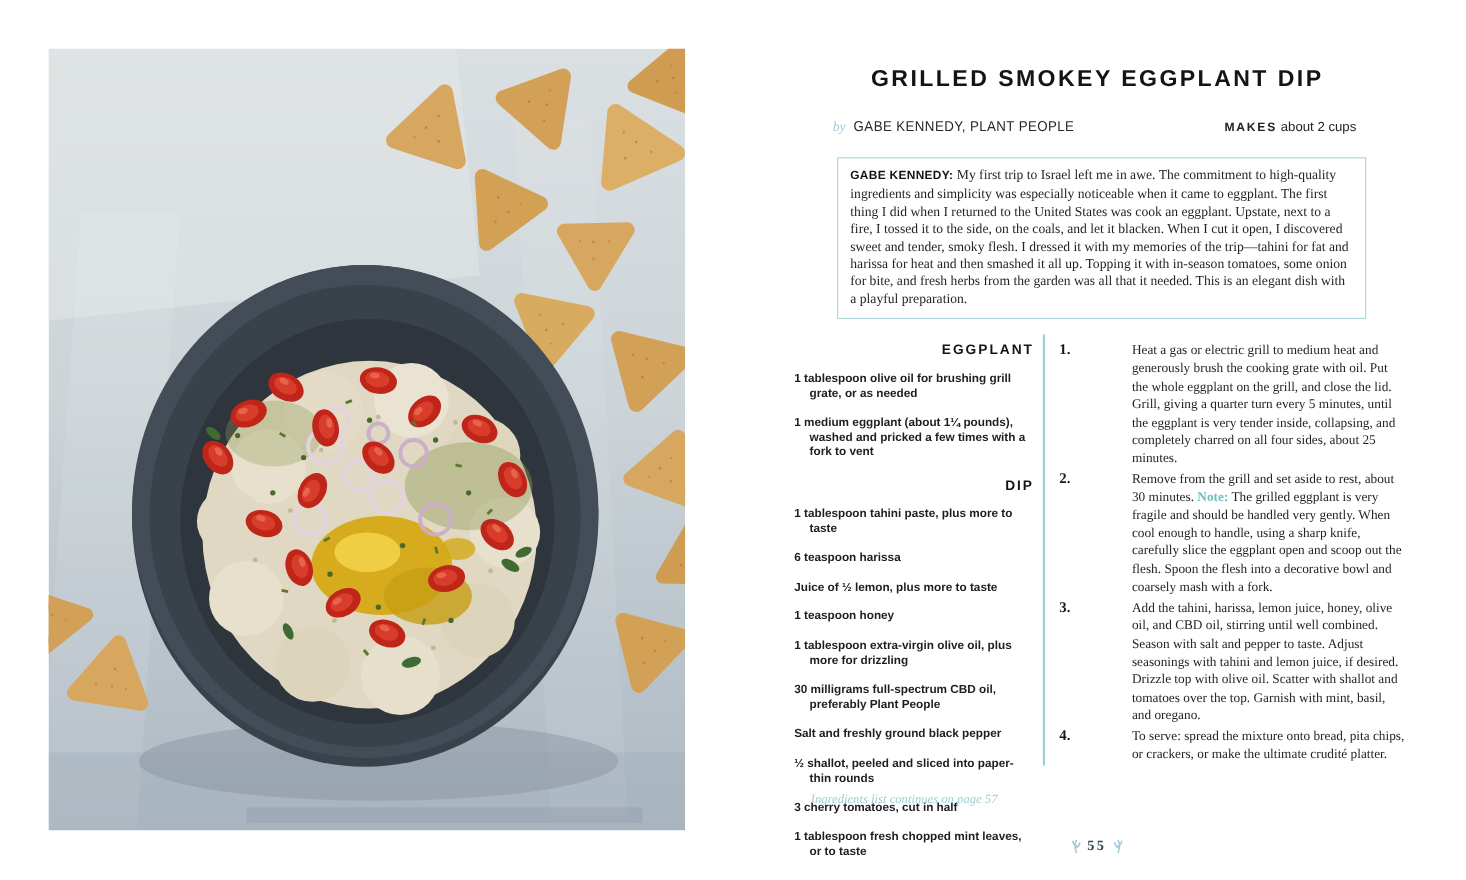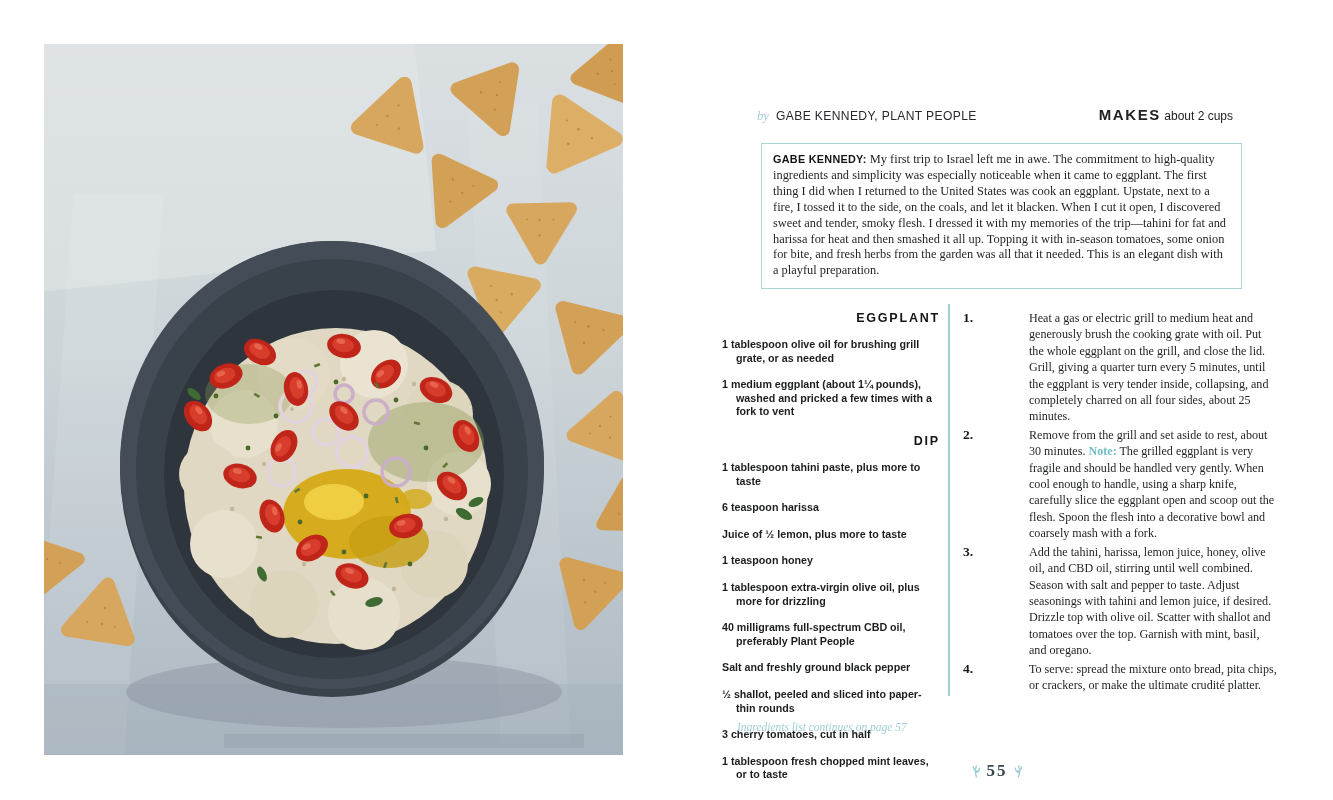--- a/index.html
+++ b/index.html
@@ -17,21 +17,21 @@
     font-family:"Liberation Sans", sans-serif; font-weight:800; font-size:21px;
     letter-spacing:2.2px; color:var(--ink); white-space:nowrap; }
 
   .byline-row { position:absolute; left:97px; top:106px; width:476px; display:flex;
     justify-content:space-between; align-items:baseline; }
   .by-word { font-family:"Liberation Serif", serif; font-style:italic; font-size:12.5px;
     color:var(--accent); margin-right:7px;margin-top:24px; }
   .author { font-family:"Liberation Sans", sans-serif; font-size:13px; letter-spacing:0.4px;
     color:#26282b; transform:scaleX(.93); transform-origin:left; display:inline-block; }
   .makes { font-family:"Liberation Sans", sans-serif; font-size:12px; color:#222; white-space:nowrap; }
-  .makes .makes-label { font-weight:800; font-size:15px; letter-spacing:1.6px;text-align:center; }
+  .makes .makes-label { font-weight:800; font-size:11px; letter-spacing:1.6px;text-align:center; }
 
   .headnote { position:absolute; left:101px; top:143px; width:481px; border:1.5px solid #abd4d9;
     background:#fff; padding:8px 11px 9px 11px; font-size:12.4px; line-height:15.9px; color:#1e2023; }
   .headnote .speaker { font-family:"Liberation Sans", sans-serif; font-weight:800; font-size:10.8px;
     letter-spacing:0.3px; color:#141414; }
 
   .ingredients { position:absolute; left:62px; top:311px; width:218px;
     font-family:"Liberation Sans", sans-serif; }
   .ing-heading { font-weight:800; font-size:12.5px; letter-spacing:1.8px; color:var(--ink);
     margin-bottom:7px;text-align:right; }
@@ -46,21 +46,21 @@
   .step { display:grid; grid-template-columns:22px 1fr; margin-bottom:2px; }
   .step-num { font-weight:700; font-size:13.5px; color:#17181a; }
   .step-text { font-size:12.1px; line-height:16.4px; color:#1e2023;margin-left:44px; }
   .note-label { color:var(--note); font-weight:700; }
 
   .footer-note { position:absolute; left:77px; top:721px; font-style:italic; font-size:11.5px;
     color:var(--accent); }
 
   .folio { position:absolute; left:287px; top:761px; width:100px; text-align:center;
     display:flex; align-items:center; justify-content:center; gap:6px; }
-  .folio-num { font-weight:700; font-size:17px; letter-spacing:2px; color:#37474f; }
+  .folio-num { font-weight:700; font-size:13px; letter-spacing:2px; color:#37474f; }
   .folio svg { display:block; }
 </style>
 </head>
 <body>
 
 <div class="canvas">
 
   <div class="photo-wrap">
     <svg width="579" height="711" viewBox="0 0 579 711">
       <defs>
@@ -209,20 +209,21 @@
           <ellipse cx="150" cy="350" rx="8" ry="4" transform="rotate(40 150 350)"></ellipse>
           <ellipse cx="330" cy="558" rx="9" ry="4.5" transform="rotate(-15 330 558)"></ellipse>
           <ellipse cx="218" cy="530" rx="8" ry="4" transform="rotate(65 218 530)"></ellipse>
         </g>
       </g>
     </svg>
   </div>
 
   <div class="right-page">
 
+    <h1 class="recipe-title">GRILLED SMOKEY EGGPLANT DIP</h1>
 
     <div class="byline-row">
       <div>
         <span class="by-word">by</span><span class="author">GABE KENNEDY, PLANT PEOPLE</span>
       </div>
       <div class="makes">
         <span class="makes-label">MAKES</span>
         <span>about 2 cups</span>
       </div>
     </div>
@@ -235,21 +236,21 @@
       <div class="ing-heading">EGGPLANT</div>
       <div class="ing-item">1 tablespoon olive oil for brushing grill grate, or as needed</div>
       <div class="ing-item">1 medium eggplant (about 1¼ pounds), washed and pricked a few times with a fork to vent</div>
 
       <div class="ing-heading second">DIP</div>
       <div class="ing-item">1 tablespoon tahini paste, plus more to taste</div>
       <div class="ing-item">6 teaspoon harissa</div>
       <div class="ing-item">Juice of ½ lemon, plus more to taste</div>
       <div class="ing-item">1 teaspoon honey</div>
       <div class="ing-item">1 tablespoon extra-virgin olive oil, plus more for drizzling</div>
-      <div class="ing-item">40 milligrams full-spectrum CBD oil, preferably Plant People</div>
+      <div class="ing-item">30 milligrams full-spectrum CBD oil, preferably Plant People</div>
       <div class="ing-item">Salt and freshly ground black pepper</div>
       <div class="ing-item">½ shallot, peeled and sliced into paper-thin rounds</div>
       <div class="ing-item">3 cherry tomatoes, cut in half</div>
       <div class="ing-item">1 tablespoon fresh chopped mint leaves, or to taste</div>
     </div>
 
     <div class="col-rule"></div>
 
     <ol class="steps">
       <li class="step">

